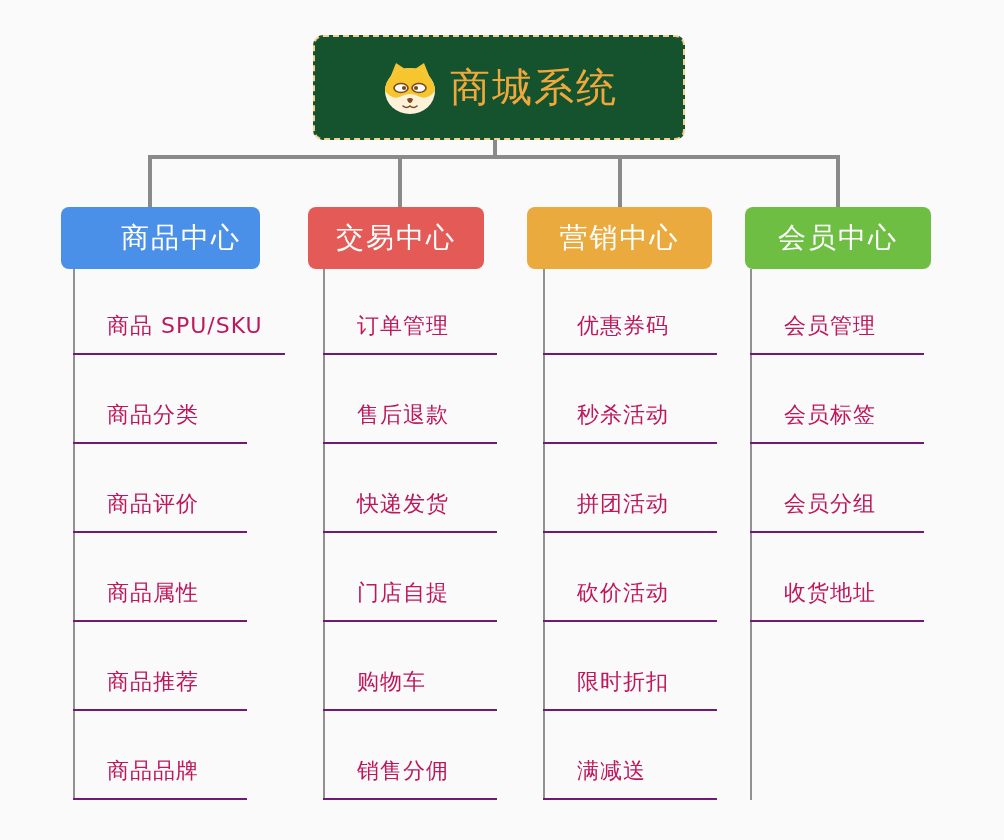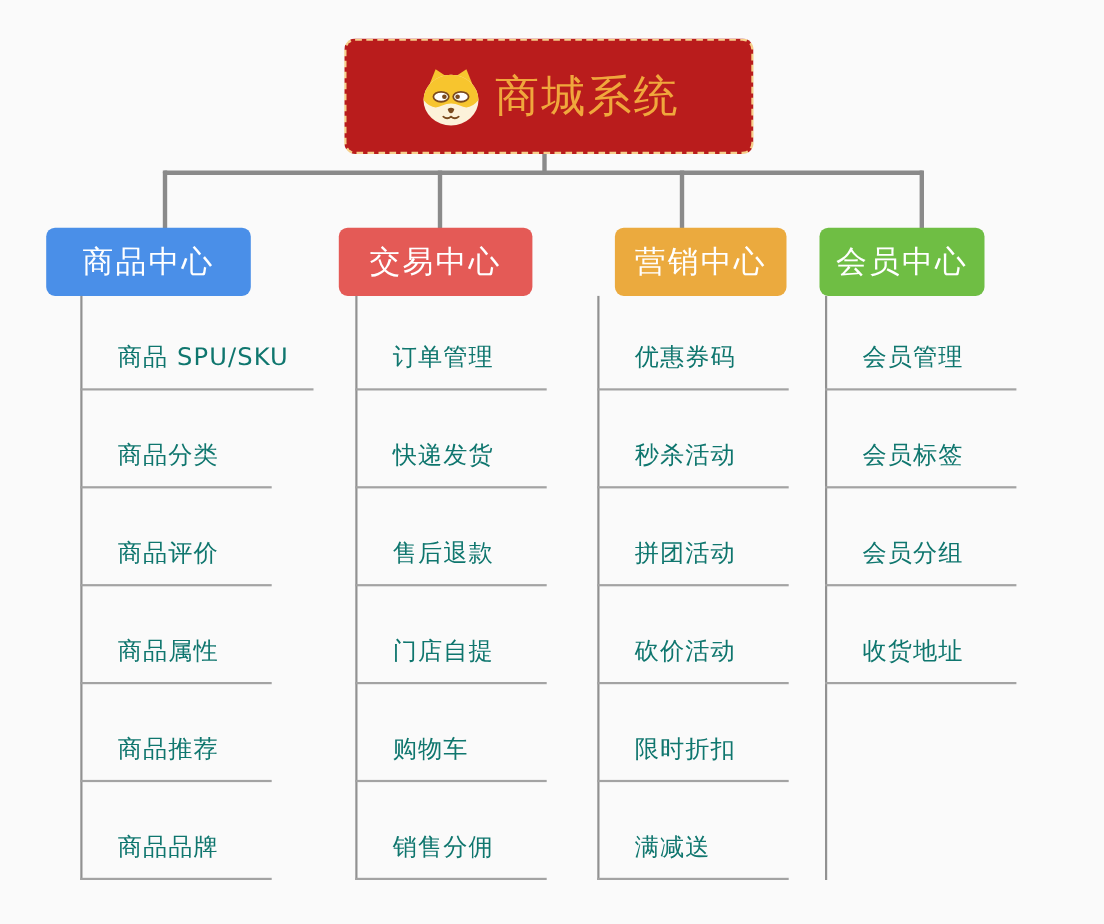--- a/index.html
+++ b/index.html
@@ -12,21 +12,21 @@
     width: 1004px;
     height: 840px;
     background: #fafafa;
     overflow: hidden;
   }
   
   .root-node {
     position: absolute;
     left: 313px; top: 35px;
     width: 372px; height: 105px;
-    background: #b91c1c;
+    background: #14532d;
     border: 2px dashed #f6cf8b;
     border-radius: 10px;
     box-sizing: border-box;
     display: flex;
     align-items: center;
     justify-content: center;
     gap: 10px;
     cursor: pointer;
   }
   .root-title {
@@ -56,24 +56,24 @@
     height: 62px;
     border-radius: 8px;
     display: flex;
     align-items: center;
     justify-content: center;
     color: #ffffff;
     font-size: 28px;
     letter-spacing: 2px;
     cursor: pointer;
   }
-  .branch-1 { left: 42px;  width: 186px; }
+  .branch-1 { left: 61px;  width: 158px; padding-left: 41px; }
   .branch-2 { left: 308px; width: 176px; }
-  .branch-3 { left: 527px; width: 156px; margin-left: 32px; }
-  .branch-4 { left: 745px; width: 150px; }
+  .branch-3 { left: 527px; width: 185px; }
+  .branch-4 { left: 745px; width: 186px; }
 
   
   .col {
     position: absolute;
     top: 269px;
     padding-top: 41px;
     box-sizing: border-box;
   }
   .col-1 { left: 73px; }
   .col-2 { left: 323px; }
@@ -85,24 +85,24 @@
     width: 2px; height: 531px;
     background: #919191;
   }
   .item {
     position: relative;
     width: fit-content;
     min-width: 118px;
     line-height: 32px;
     padding: 0 22px 11px 34px;
     margin-bottom: 44px;
-    border-bottom: 2px solid #a3a3a3;
+    border-bottom: 2px solid #701a75;
     font-size: 22px;
     letter-spacing: 1px;
-    color: #0f766e;
+    color: #be185d;
     white-space: nowrap;
     cursor: pointer;
   }
   .item:last-child { margin-bottom: 16px; }
 </style>
 </head>
 <body>
 
 <div class="stage">
 
@@ -148,22 +148,22 @@
     <div class="item">商品分类</div>
     <div class="item">商品评价</div>
     <div class="item">商品属性</div>
     <div class="item">商品推荐</div>
     <div class="item">商品品牌</div>
   </div>
 
   <div class="col col-2">
     <div class="trunk"></div>
     <div class="item">订单管理</div>
+    <div class="item">售后退款</div>
     <div class="item">快递发货</div>
-    <div class="item">售后退款</div>
     <div class="item">门店自提</div>
     <div class="item">购物车</div>
     <div class="item">销售分佣</div>
   </div>
 
   <div class="col col-3">
     <div class="trunk"></div>
     <div class="item">优惠券码</div>
     <div class="item">秒杀活动</div>
     <div class="item">拼团活动</div>

